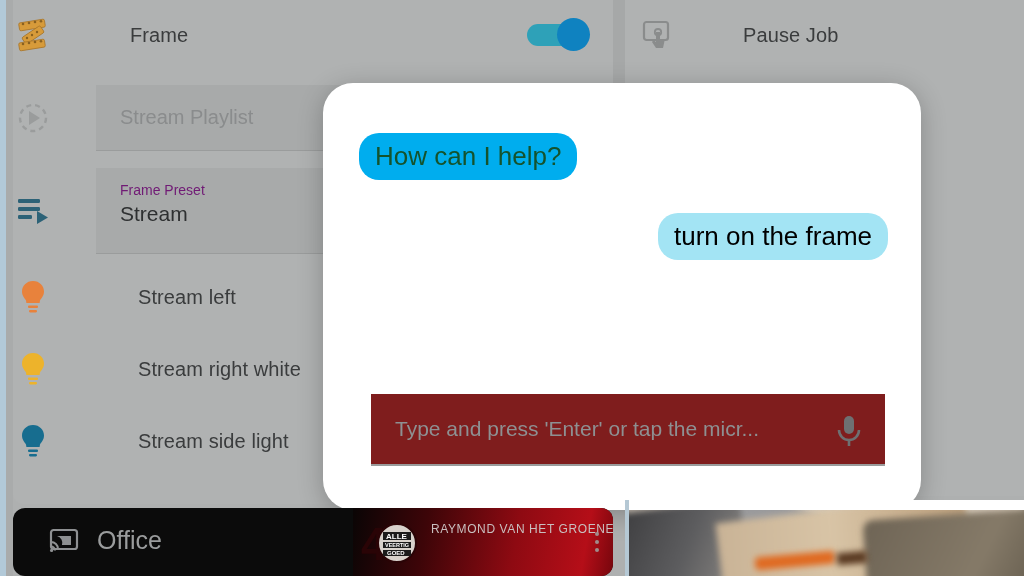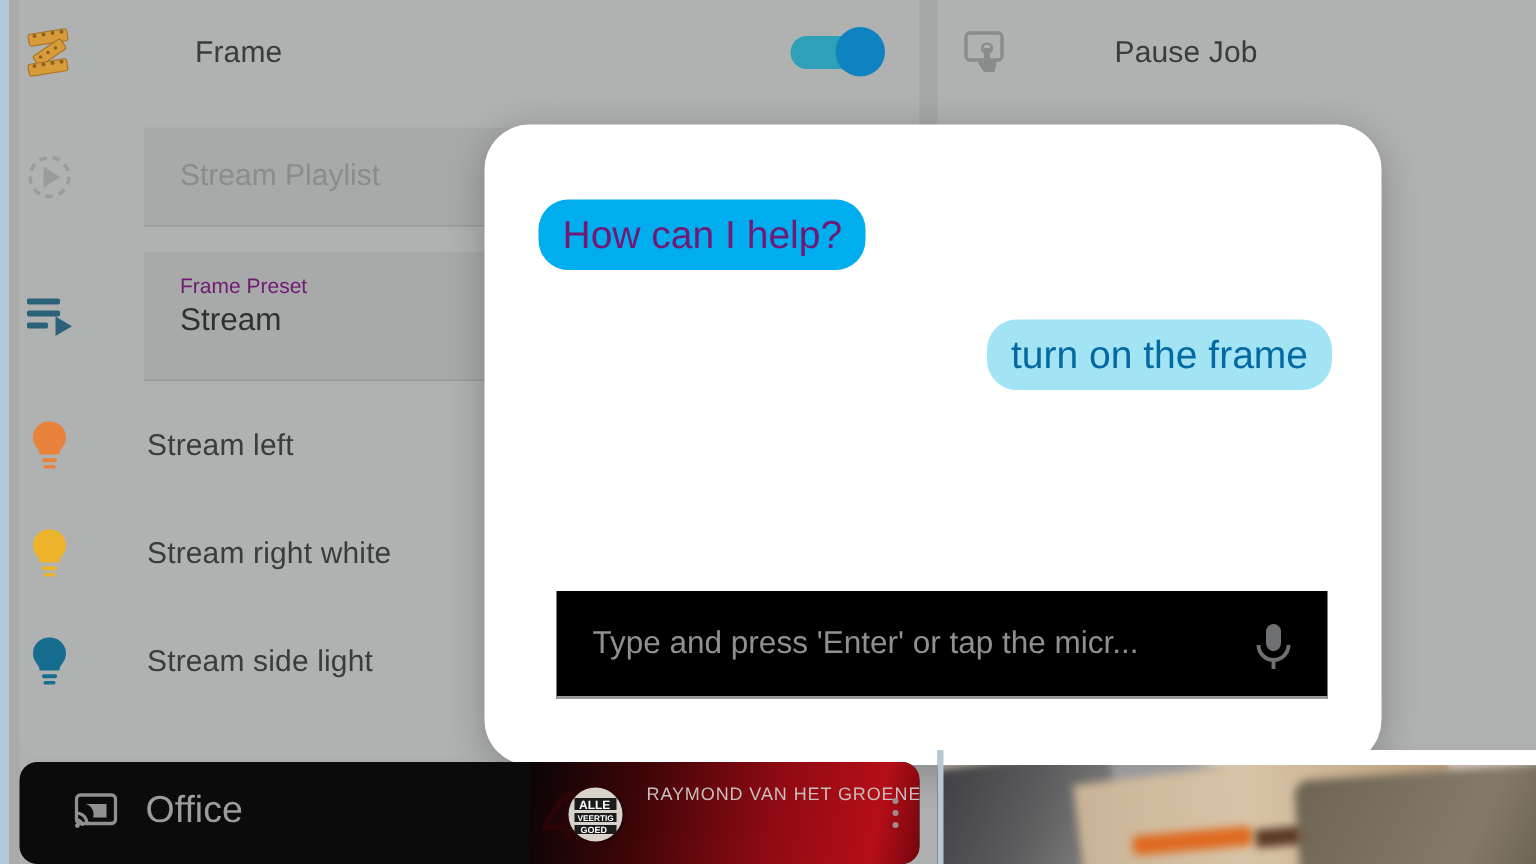--- a/index.html
+++ b/index.html
@@ -127,21 +127,21 @@
     left: 24px; top: 34px;
     font-size: 21px;
     color: #2e3031;
     font-weight: 500;
   }
 
   
   #row-light-0 { top: 272px; height: 50px; }
   #row-light-1 { top: 344px; height: 50px; }
   #row-light-2 { top: 416px; height: 50px; }
-  .row-light .row-label { margin-left: 32px; }
+  .row-light .row-label { margin-left: 72px; }
 
   
   #row-pause {
     position: absolute;
     left: 625px; top: 10px;
     width: 413px; height: 50px;
     display: flex;
     align-items: center;
   }
   #row-pause .row-label { margin-left: 52px; }
@@ -165,38 +165,38 @@
     display: flex;
     align-items: center;
     border-radius: 20px;
     padding: 0 16px;
     font-size: 26px;
     white-space: nowrap;
   }
   .bubble.bot {
     left: 36px;
     background: #00adee;
-    color: #701a75;
+    color: #14532d;
     height: 47px;
   }
   .bubble.user {
     background: #a3e4f4;
-    color: #0369a1;
+    color: #000000;
     height: 47px;
   }
   #bubble-0 { top: 50px; }
   #bubble-1 { right: 33px; top: 130px; }
   #bubble-2 { top: 210px; }
 
   
   #chat-input-wrap {
     position: absolute;
     left: 48px; top: 311px;
     width: 514px; height: 72px;
-    background: #000000;
+    background: #7f1d1d;
     border-bottom: 2px solid #9a9c9c;
   }
   #chat-input-text {
     position: absolute;
     left: 24px; top: 23px;
     font-size: 21px;
     color: #8e9092;
   }
   #mic-icon-btn {
     position: absolute;

